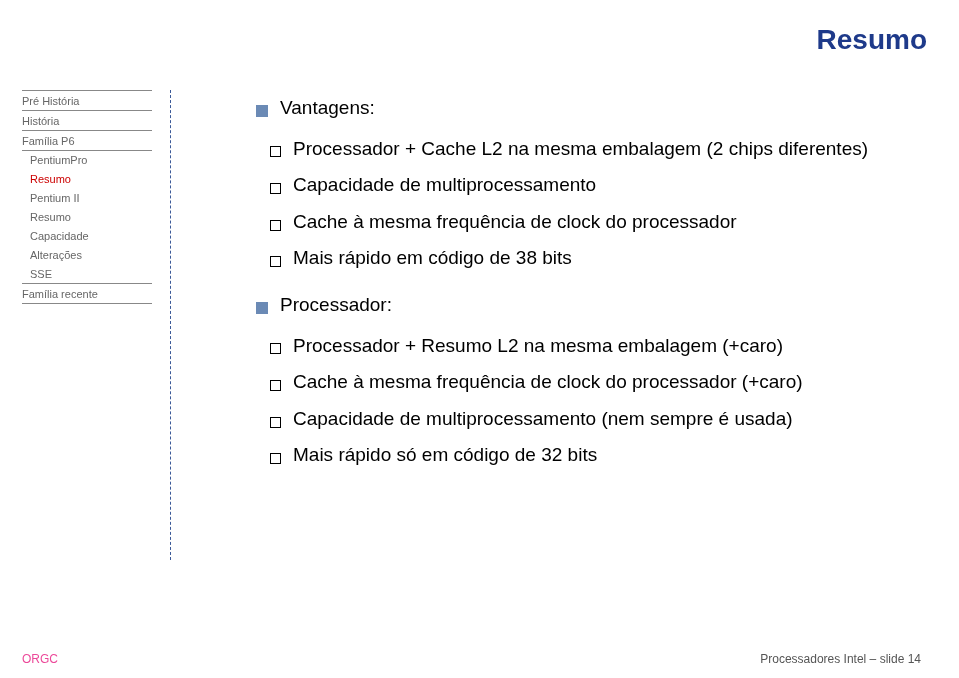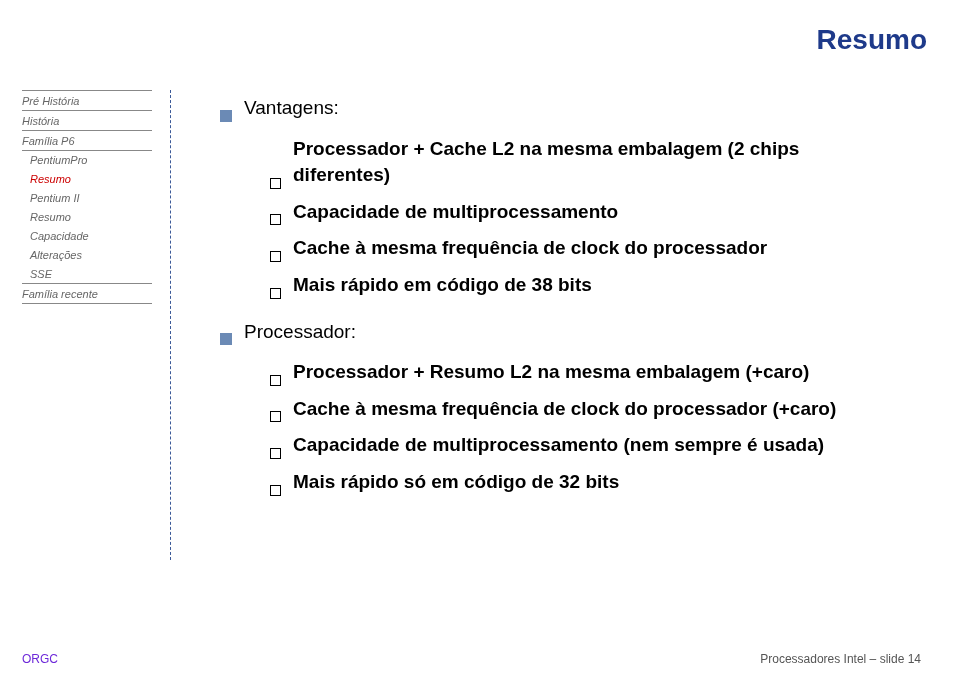--- a/index.html
+++ b/index.html
@@ -23,21 +23,20 @@
     position: absolute;
     left: 22px;
     top: 90px;
     width: 130px;
     font-size: 11px;
     color: #666;
   }
   .sidebar-item {
     padding: 4px 0 3px 0;
     cursor: default;
-    font-style: italic;
   }
   .sidebar-item.top {
     border-top: 1px solid #888;
     border-bottom: 1px solid #888;
     margin-bottom: -1px;
   }
   .sidebar-item.sub {
     padding-left: 8px;
   }
   .sidebar-item.current {
@@ -53,53 +52,53 @@
   .content {
     position: absolute;
     left: 220px;
     top: 95px;
     width: 680px;
     font-size: 19px;
     line-height: 1.4;
   }
   .lvl1 {
     display: flex;
-    align-items: flex-end;
+    align-items: center;
     margin-bottom: 14px;
+    margin-left: 36px;
   }
   .lvl1 .bullet {
     width: 12px;
     height: 12px;
     background: #6b8ab5;
     margin-top: 6px;
     margin-right: 12px;
     flex-shrink: 0;
   }
   .lvl2 {
     display: flex;
-    align-items: flex-end;
+    align-items: center;
     margin-left: 50px;
     margin-bottom: 10px;
-    font-weight: bold;
   }
   .lvl2 .bullet {
     width: 11px;
     height: 11px;
     border: 1.2px solid #000;
     margin-top: 6px;
     margin-right: 12px;
     flex-shrink: 0;
   }
   .section-gap { height: 10px; }
   .footer-left {
     position: absolute;
     left: 22px;
     bottom: 12px;
     font-size: 12px;
-    color: #6d28d9;
+    color: #ec4899;
   }
   .footer-right {
     position: absolute;
     right: 38px;
     bottom: 12px;
     font-size: 12px;
     color: #555;
   }
 </style>
 </head>

